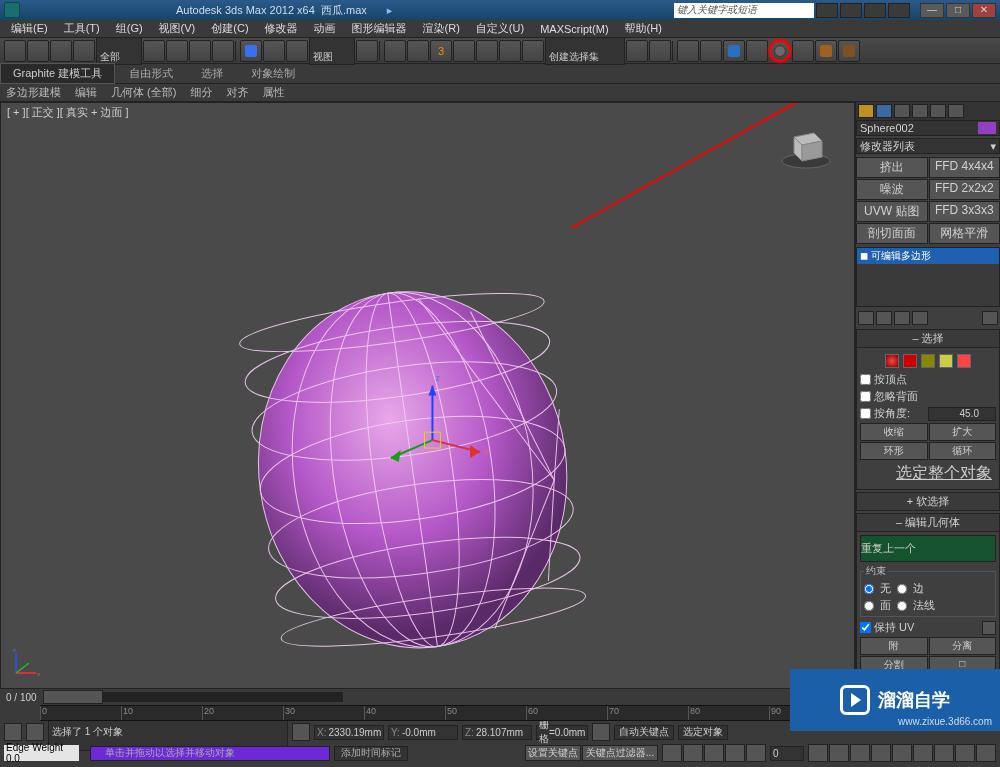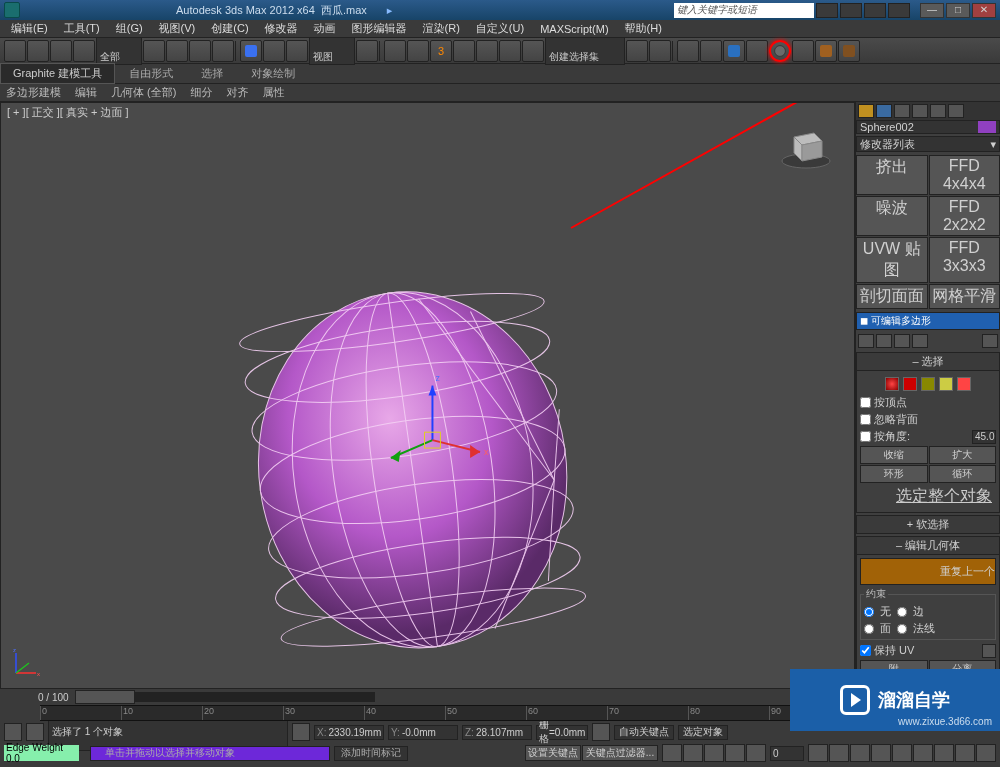--- a/index.html
+++ b/index.html
@@ -46,61 +46,61 @@
 
 
 .sp-iconrow { height:18px; display:flex; gap:2px; padding:2px; background:#333;}
 .sp-iconrow div{ width:16px; height:14px; background:#555; border:1px solid #222;}
 .sp-iconrow div.star{ background:#c09020;}
 .sp-objname { height:16px; background:#333; border:1px solid #222; padding:0 3px; display:flex; align-items:center;}
 .sp-objname .sw { width:18px; height:12px; background:#9040c0; margin-left:auto;}
 .sp-drop { height:16px; background:#333; border:1px solid #222; margin:2px 0; display:flex; align-items:center; padding:0 3px;}
 .sp-drop .arr{margin-left:auto;}
 .mod-grid { display:grid; grid-template-columns:1fr 1fr; gap:1px; margin:1px 0;}
-.mod-grid div{ background:#555; border:1px solid #222; text-align:center; padding:1px 0; font-size:16px;}
+.mod-grid div{ background:#555; border:1px solid #222; text-align:center; padding:1px 0; font-size:12px;}
 .stack { background:#3a3a3a; border:1px solid #222; height:60px; margin:2px 0;}
 .stack .item{ background:#2060b0; color:#fff; padding:1px 3px; font-size:10px;}
 .stack-icons{display:flex;gap:2px;padding:2px;}
 .stack-icons div{width:16px;height:14px;background:#555;border:1px solid #222;}
 .rollout-head{ background:#3a3a3a; border:1px solid #222; text-align:center; padding:1px 0; margin-top:2px; font-size:11px;}
 .rollout-body{ background:#3f3f3f; padding:3px; border:1px solid #222; border-top:none;}
 .sel-icons{display:flex;gap:4px;justify-content:center;padding:3px 0;}
 .sel-icons div{width:14px;height:14px;border:1px solid #666;}
 .sel-icons .v1{background:radial-gradient(#f44,#800);}
 .sel-icons .v2{background:#c00;}
 .sel-icons .v3{background:#880;}
 .sel-icons .v4{background:#cc4;}
 .sel-icons .v5{background:#f44;}
 .chk-row{display:flex;align-items:center;gap:3px;padding:1px 0;}
 .chk-row input{width:11px;height:11px;}
-.num-input{width:24px;height:14px;background:#333;border:1px solid #222;color:#ccc;font-size:10px;text-align:right;padding:0 2px;margin-left:auto;}
+.num-input{width:68px;height:14px;background:#333;border:1px solid #222;color:#ccc;font-size:10px;text-align:right;padding:0 16px;margin-left:auto;}
 .btn-pair{display:grid;grid-template-columns:1fr 1fr;gap:1px;margin:1px 0;}
 .btn-pair div{background:#555;border:1px solid #222;text-align:center;padding:1px 0;font-size:10px;}
 .radio-row{display:flex;gap:6px;padding:1px 0;align-items:center;}
 .radio-row input{width:10px;height:10px;}
 .link{color:#ccc;text-align:right;padding:2px 4px;text-decoration:underline;font-size:16px;}
 fieldset.mini{border:1px solid #555;margin:2px 0;padding:2px 3px;}
 fieldset.mini legend{font-size:10px;color:#bbb;padding:0 2px;}
 
 
 .timeline-area{position:absolute;left:0;right:0;bottom:0;height:78px;background:#3a3a3a;}
-.slider-row{height:16px;display:flex;align-items:center;padding:0 6px;gap:6px;margin-left:32px;}
+.slider-row{height:16px;display:flex;align-items:center;padding:0 6px;gap:6px;}
 .slider-row .lbl{font-size:10px;color:#ccc;}
 .slider-row .track{flex:0 0 300px;height:10px;background:#222;position:relative;}
 .slider-row .track .thumb{position:absolute;left:0;top:-2px;width:60px;height:14px;background:#555;border:1px solid #222;}
 .ruler{height:16px;background:#2a2a2a;border-top:1px solid #111;border-bottom:1px solid #111;position:relative;margin-left:40px;margin-right:150px;}
 .ruler .tick{position:absolute;top:0;height:100%;border-left:1px solid #555;font-size:9px;color:#888;padding-left:1px;}
 .botrow{display:flex;align-items:center;height:22px;padding:0 4px;gap:4px;}
 .botrow .mini-icon{width:18px;height:18px;background:#555;border:1px solid #222;}
 .status-main{flex:0 0 240px;height:16px;background:#333;border:1px solid #222;padding:18px 3px;font-size:10px;display:flex;align-items:center;}
 .coord{width:70px;height:15px;background:#333;border:1px solid #222;font-size:10px;color:#ccc;padding:0 2px;display:flex;align-items:center;}
 .coord .l{color:#888;margin-right:2px;}
 .grid-inp{width:52px;height:15px;background:#333;border:1px solid #222;font-size:10px;padding:0 2px;display:flex;align-items:center;}
 .botrow2{display:flex;align-items:center;height:20px;padding:0 4px;gap:4px;}
-.edgewt{width:75px;height:16px;background:#86efac;color:#000;font-size:10px;padding:0 2px;display:flex;align-items:center;}
+.edgewt{width:75px;height:16px;background:#e5e5e5;color:#000;font-size:10px;padding:0 2px;display:flex;align-items:center;}
 .hint{flex:0 0 240px;height:15px;background:#6d28d9;border:1px solid #222;font-size:10px;padding:0 14px;display:flex;align-items:center;color:#aaa;margin-left:7px;}
 .timetag{height:15px;background:#333;border:1px solid #222;font-size:10px;padding:0 6px;display:flex;align-items:center;color:#aaa;}
 .key-icons{display:flex;gap:1px;}
 .key-icons div{width:20px;height:16px;background:#555;border:1px solid #222;}
 .play-icons{display:flex;gap:1px;}
 .play-icons div{width:20px;height:18px;background:#555;border:1px solid #222;}
 
 
 .watermark{position:absolute;right:0;bottom:36px;width:210px;height:62px;background:#1b5fa8;display:flex;align-items:center;justify-content:center;gap:8px;z-index:50;}
 .watermark .play{width:30px;height:30px;border:3px solid #fff;border-radius:6px;position:relative;}
@@ -344,21 +344,21 @@
       <div class="btn-pair">
           <div>环形</div>
           <div>循环</div>
         </div>
       <div class="link">选定整个对象</div>
     </div>
 
     <div class="rollout-head">+ <span>软选择</span></div>
     <div class="rollout-head">– <span>编辑几何体</span></div>
     <div class="rollout-body">
-      <div style="text-align:right;background:#a16207;border:1px solid #222;padding:5px 0">重复上一个</div>
+      <div style="text-align:left;background:#14532d;border:1px solid #222;padding:5px 0">重复上一个</div>
       <fieldset class="mini">
           <legend>约束</legend>
         <div class="radio-row">
             <input type="radio" checked="" style="">
             <span>无</span>
         <input type="radio" style="">
             <span>边</span>
           </div>
         <div class="radio-row">
             <input type="radio" style="">

